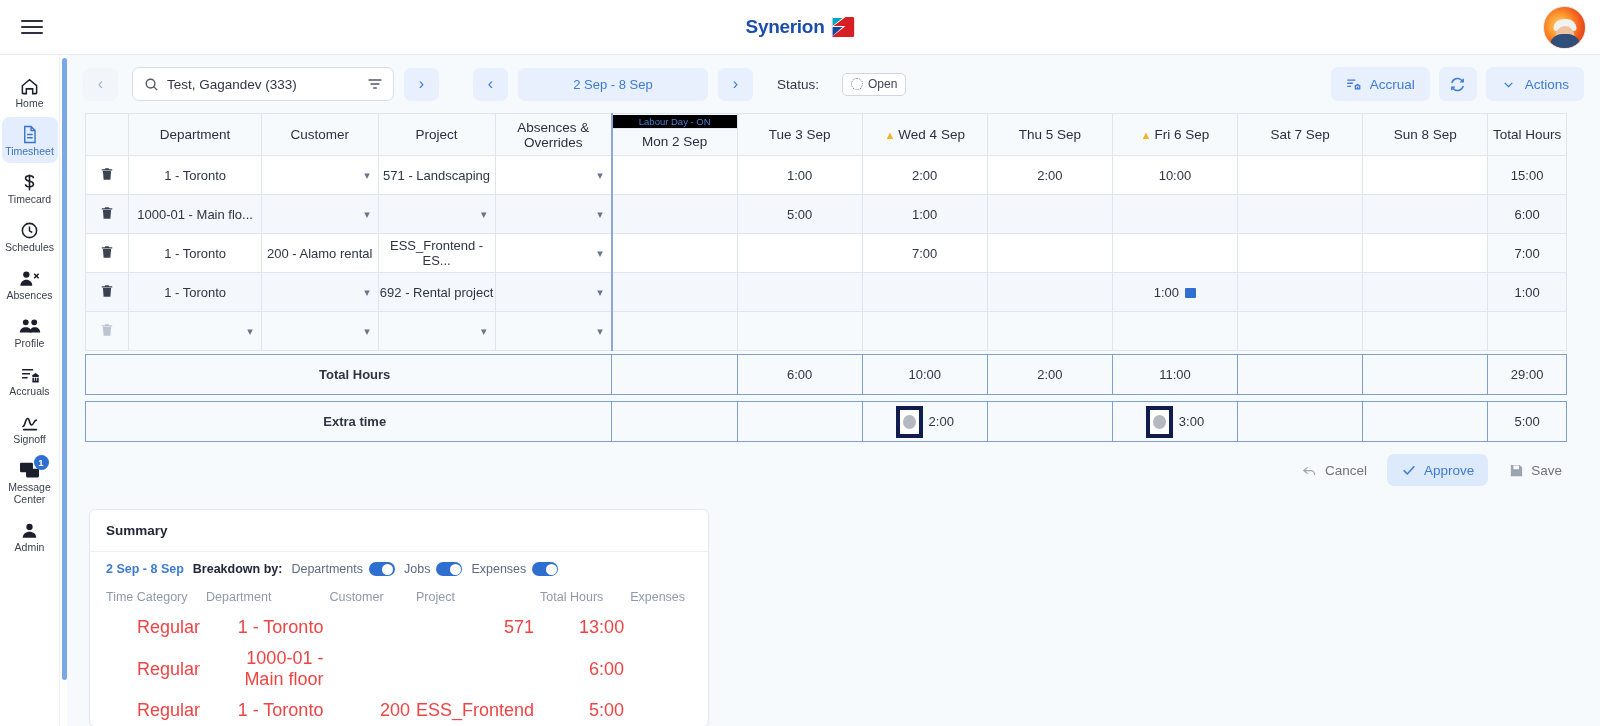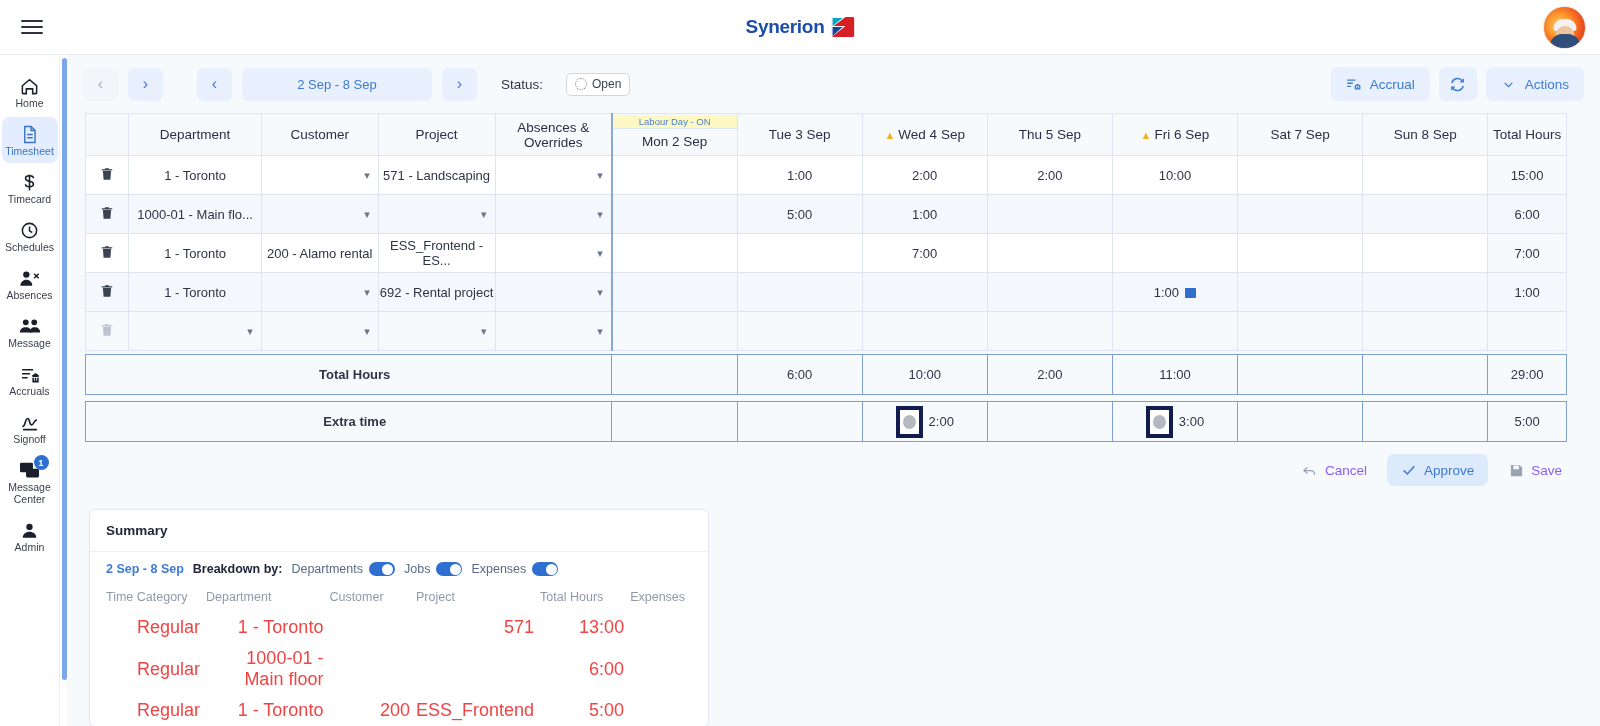--- a/index.html
+++ b/index.html
@@ -140,21 +140,21 @@
     border: 1px solid #dfe5ee; font-size: 13px; color: #2f3545;
     text-align: center; vertical-align: middle;
   }
   table.sheet thead th {
     height: 42px; background: #f7fafd; font-weight: 400; font-size: 13.5px;
     color: #2a3041; position: relative;
   }
   th.holiday { background: #e9f1fd; padding: 0; }
   .holiday-tag {
     display:block; font-size: 9.5px; color: #4b7fd1; line-height: 13px;
-    background: #fef9c3; border-bottom: 1px solid #dfe8f5;
+    background: #000000; border-bottom: 1px solid #dfe8f5;
   }
   .holiday-day { display:block; line-height: 26px; font-size: 13.5px; }
   .thick-left { border-left: 2px solid #8aa9d8 !important; }
   .warn-tri { color: #f0b429; font-size: 11px; margin-right: 3px; }
 
   table.sheet tbody td { height: 39px; }
   tr.alt td { background: #f4f7fb; }
   tr.empty-row td { background: #f7fafd; }
   td.selcell { position: relative; padding-right: 18px; }
   td.selcell .chev {
@@ -183,21 +183,21 @@
   .gray-dot { width: 13px; height: 14px; border-radius: 50%; background: #b4b9c1; }
 
   
   .action-row {
     display: flex; justify-content: flex-end; align-items: center; gap: 6px;
     padding: 12px 24px 0 0;
   }
   .act-btn {
     height: 32px; border-radius: 7px; display: flex; align-items: center; gap: 7px;
     padding: 0 14px; font-size: 13.5px; cursor: pointer; background: transparent;
-    border: none; color: #8b5cf6; font-family: "Liberation Sans", sans-serif;
+    border: none; color: #737373; font-family: "Liberation Sans", sans-serif;
   }
   .act-btn.primary { background: #ddeafc; color: #3e7ad4; }
 
   
   .summary-card {
     margin: 23px 0 0 22px; width: 620px; background: #fff;
     border: 1px solid #e4e9f1; border-radius: 6px; box-shadow: 0 1px 2px rgba(20,40,80,.05);
   }
   .summary-head {
     height: 42px; display: flex; align-items: center; padding: 0 16px;
@@ -309,21 +309,21 @@
   </div>
   <div class="sb-item">
     <span class="sb-icon">
       <svg width="22" height="19" viewBox="0 0 26 20" fill="currentColor">
           <circle cx="8" cy="5" r="3.4"></circle>
           <circle cx="18" cy="5" r="3.4"></circle>
           <path d="M1 17c0-3.6 3-6 7-6s7 2.4 7 6Z"></path>
           <path d="M12.5 17c0-3.6 2.6-6 6.2-6s6.3 2.4 6.3 6Z"></path>
         </svg>
     </span>
-    <span class="sb-label">Message</span>
+    <span class="sb-label">Profile</span>
   </div>
   <div class="sb-item">
     <span class="sb-icon">
       <svg width="20" height="19" viewBox="0 0 24 24" fill="none" stroke="currentColor" stroke-width="2">
           <path d="M2 6h14M2 11h10M2 16h7"></path>
           <path d="M15 14h8M15 21h8M16 21v-5M19 21v-5M22 21v-5M15 14l4-2.6 4 2.6"></path>
         </svg>
     </span>
     <span class="sb-label">Accruals</span>
   </div>
@@ -355,20 +355,34 @@
     </span>
     <span class="sb-label">Admin</span>
   </div>
 </div>
 <div class="scroll-rail"></div>
 
 <div class="main">
 
   <div class="toolbar">
     <div class="nav-sq ghost">‹</div>
+    <div class="search-box">
+      <span class="ic">
+        <svg width="15" height="15" viewBox="0 0 24 24" fill="none" stroke="currentColor" stroke-width="2.2">
+            <circle cx="10.5" cy="10.5" r="7"></circle>
+            <path d="M15.6 15.6 21 21"></path>
+          </svg>
+      </span>
+      <input value="Test, Gagandev (333)" style="">
+      <span class="ic">
+        <svg width="16" height="16" viewBox="0 0 24 24" fill="none" stroke="currentColor" stroke-width="2" stroke-linecap="round">
+            <path d="M3 6h18M6 12h12M10 18h4"></path>
+          </svg>
+      </span>
+    </div>
     <div class="nav-sq">›</div>
     <div style="width:14px"></div>
     <div class="nav-sq">‹</div>
     <div class="date-range">2 Sep - 8 Sep</div>
     <div class="nav-sq">›</div>
     <div class="status-wrap">
       <span class="status-label">Status:</span>
       <span class="status-badge">
         <span class="dotted-circle"></span>
         <span>Open</span>

